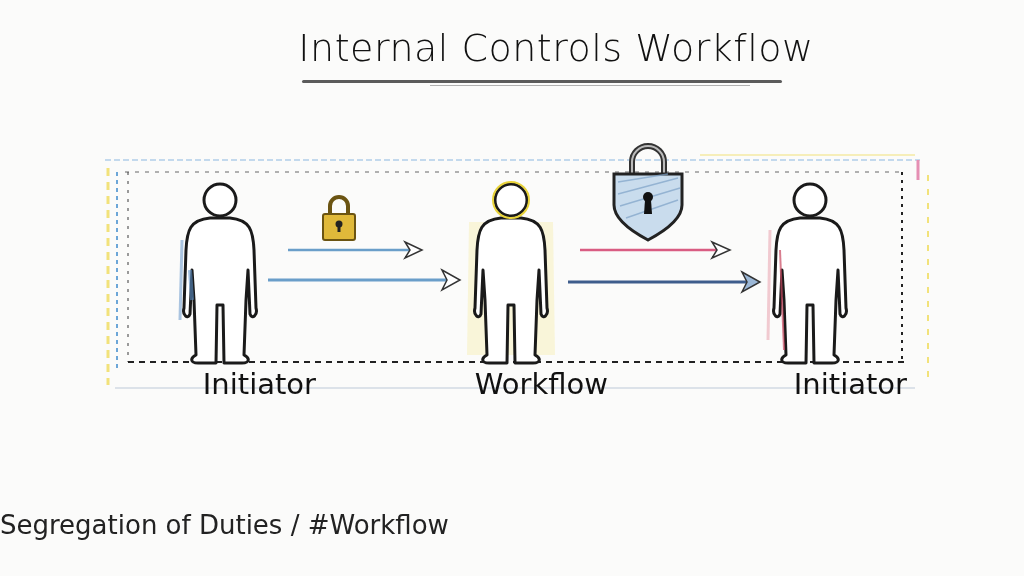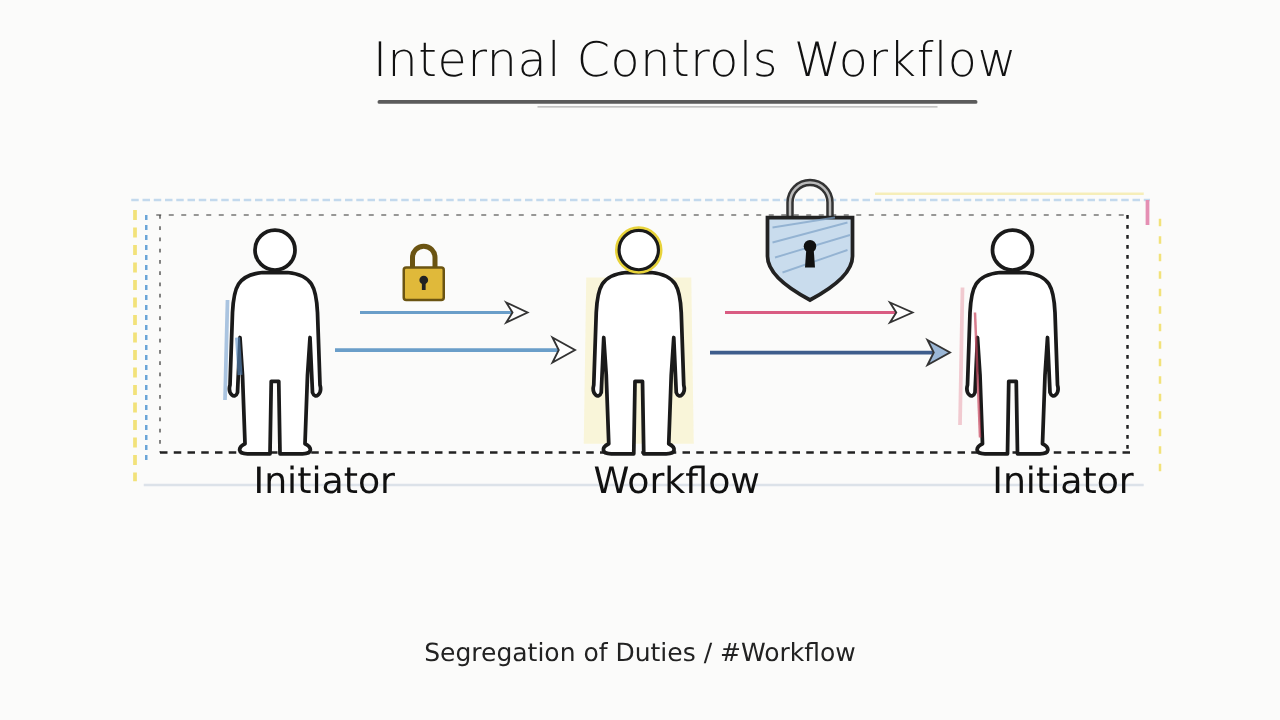--- a/index.html
+++ b/index.html
@@ -2,21 +2,21 @@
 <html><head>
 <meta charset="utf-8">
 <style>
   html, body { margin:0; padding:0; }
   body { width:1024px; height:576px; background:#fbfbfa; position:relative; overflow:hidden;
          font-family:"DejaVu Sans", sans-serif; color:#1a1a1a; }
   .title { position:absolute; left:0; width:1024px; top:26px; text-align:center;
            font-size:38px; letter-spacing:0.5px; font-family:"DejaVu Sans", sans-serif; font-weight:300; color:#111;padding-left:44px; }
   .title-underline { position:absolute; left:302px; top:80px; width:480px; height:3px; background:#333; border-radius:2px; opacity:.8; }
   .title-underline2 { position:absolute; left:430px; top:85px; width:320px; height:1px; background:#666; opacity:.5; }
-  .caption { position:absolute; left:0; width:1024px; top:510px; text-align:center; font-size:20px; color:#222; }
+  .caption { position:absolute; left:0; width:1024px; top:510px; text-align:left; font-size:26px; color:#222; }
   .role-label { position:absolute; font-size:29px; color:#111; text-align:right; width:200px; }
   svg.stage { position:absolute; left:0; top:0; }
 </style>
 </head>
 <body>
 
 <div class="title">Internal Controls Workflow</div>
 <div class="title-underline"></div>
 <div class="title-underline2"></div>
 

